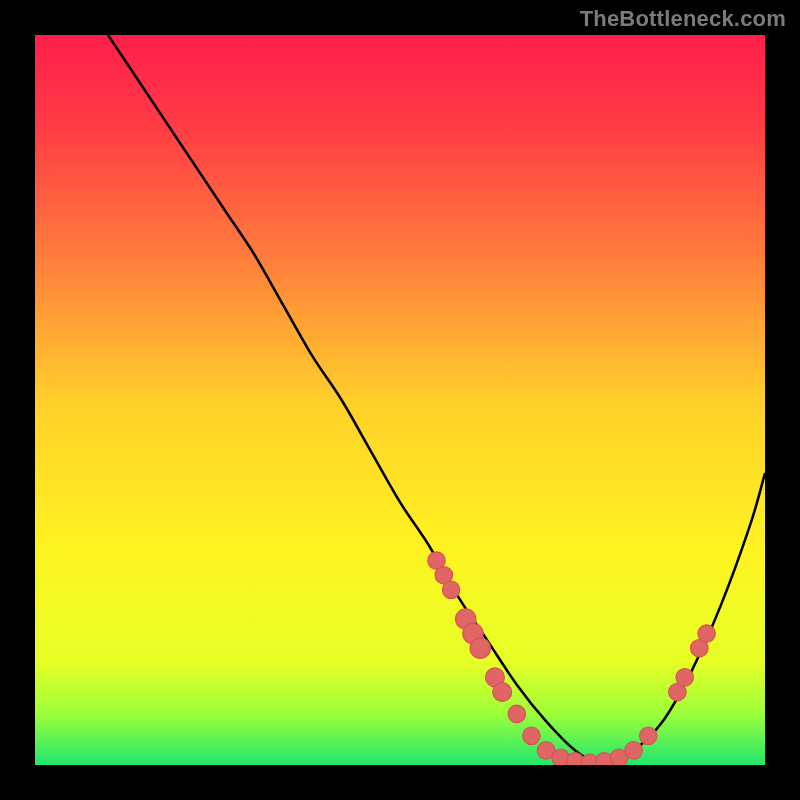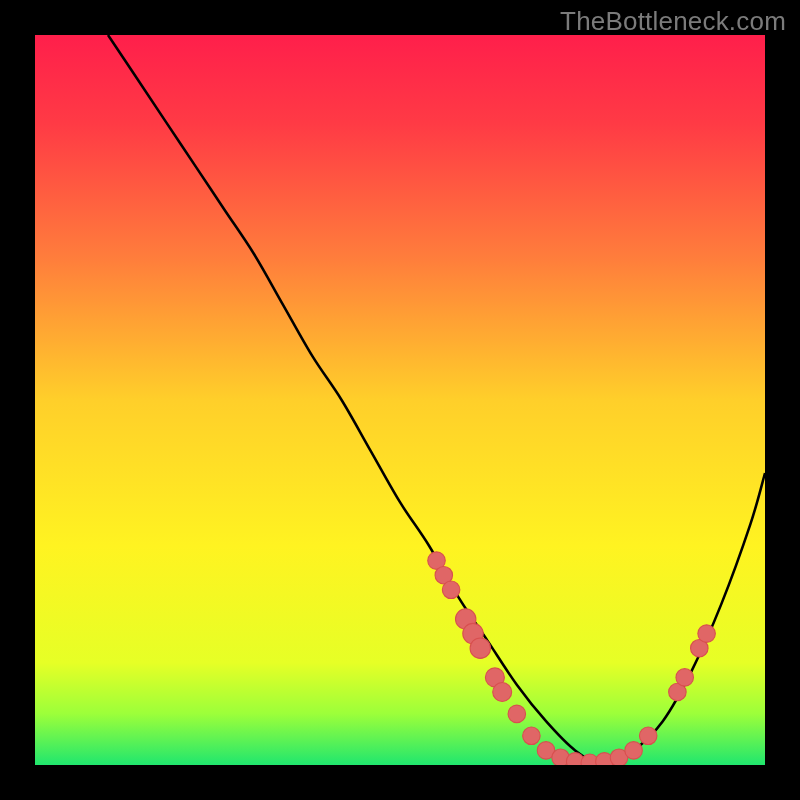--- a/index.html
+++ b/index.html
@@ -17,22 +17,22 @@
     top: 0;
     width: 800px;
     height: 800px;
     background: #000000;
   }
   .watermark {
     position: absolute;
     top: 6px;
     right: 14px;
     color: #7b7b7b;
-    font-size: 26px;
-    font-weight: 400;
+    font-size: 22px;
+    font-weight: 700;
     letter-spacing: 0.2px;
     z-index: 50;
     user-select: none;
   }
   .plot-area {
     position: absolute;
     left: 35px;
     top: 35px;
     width: 730px;
     height: 730px;

